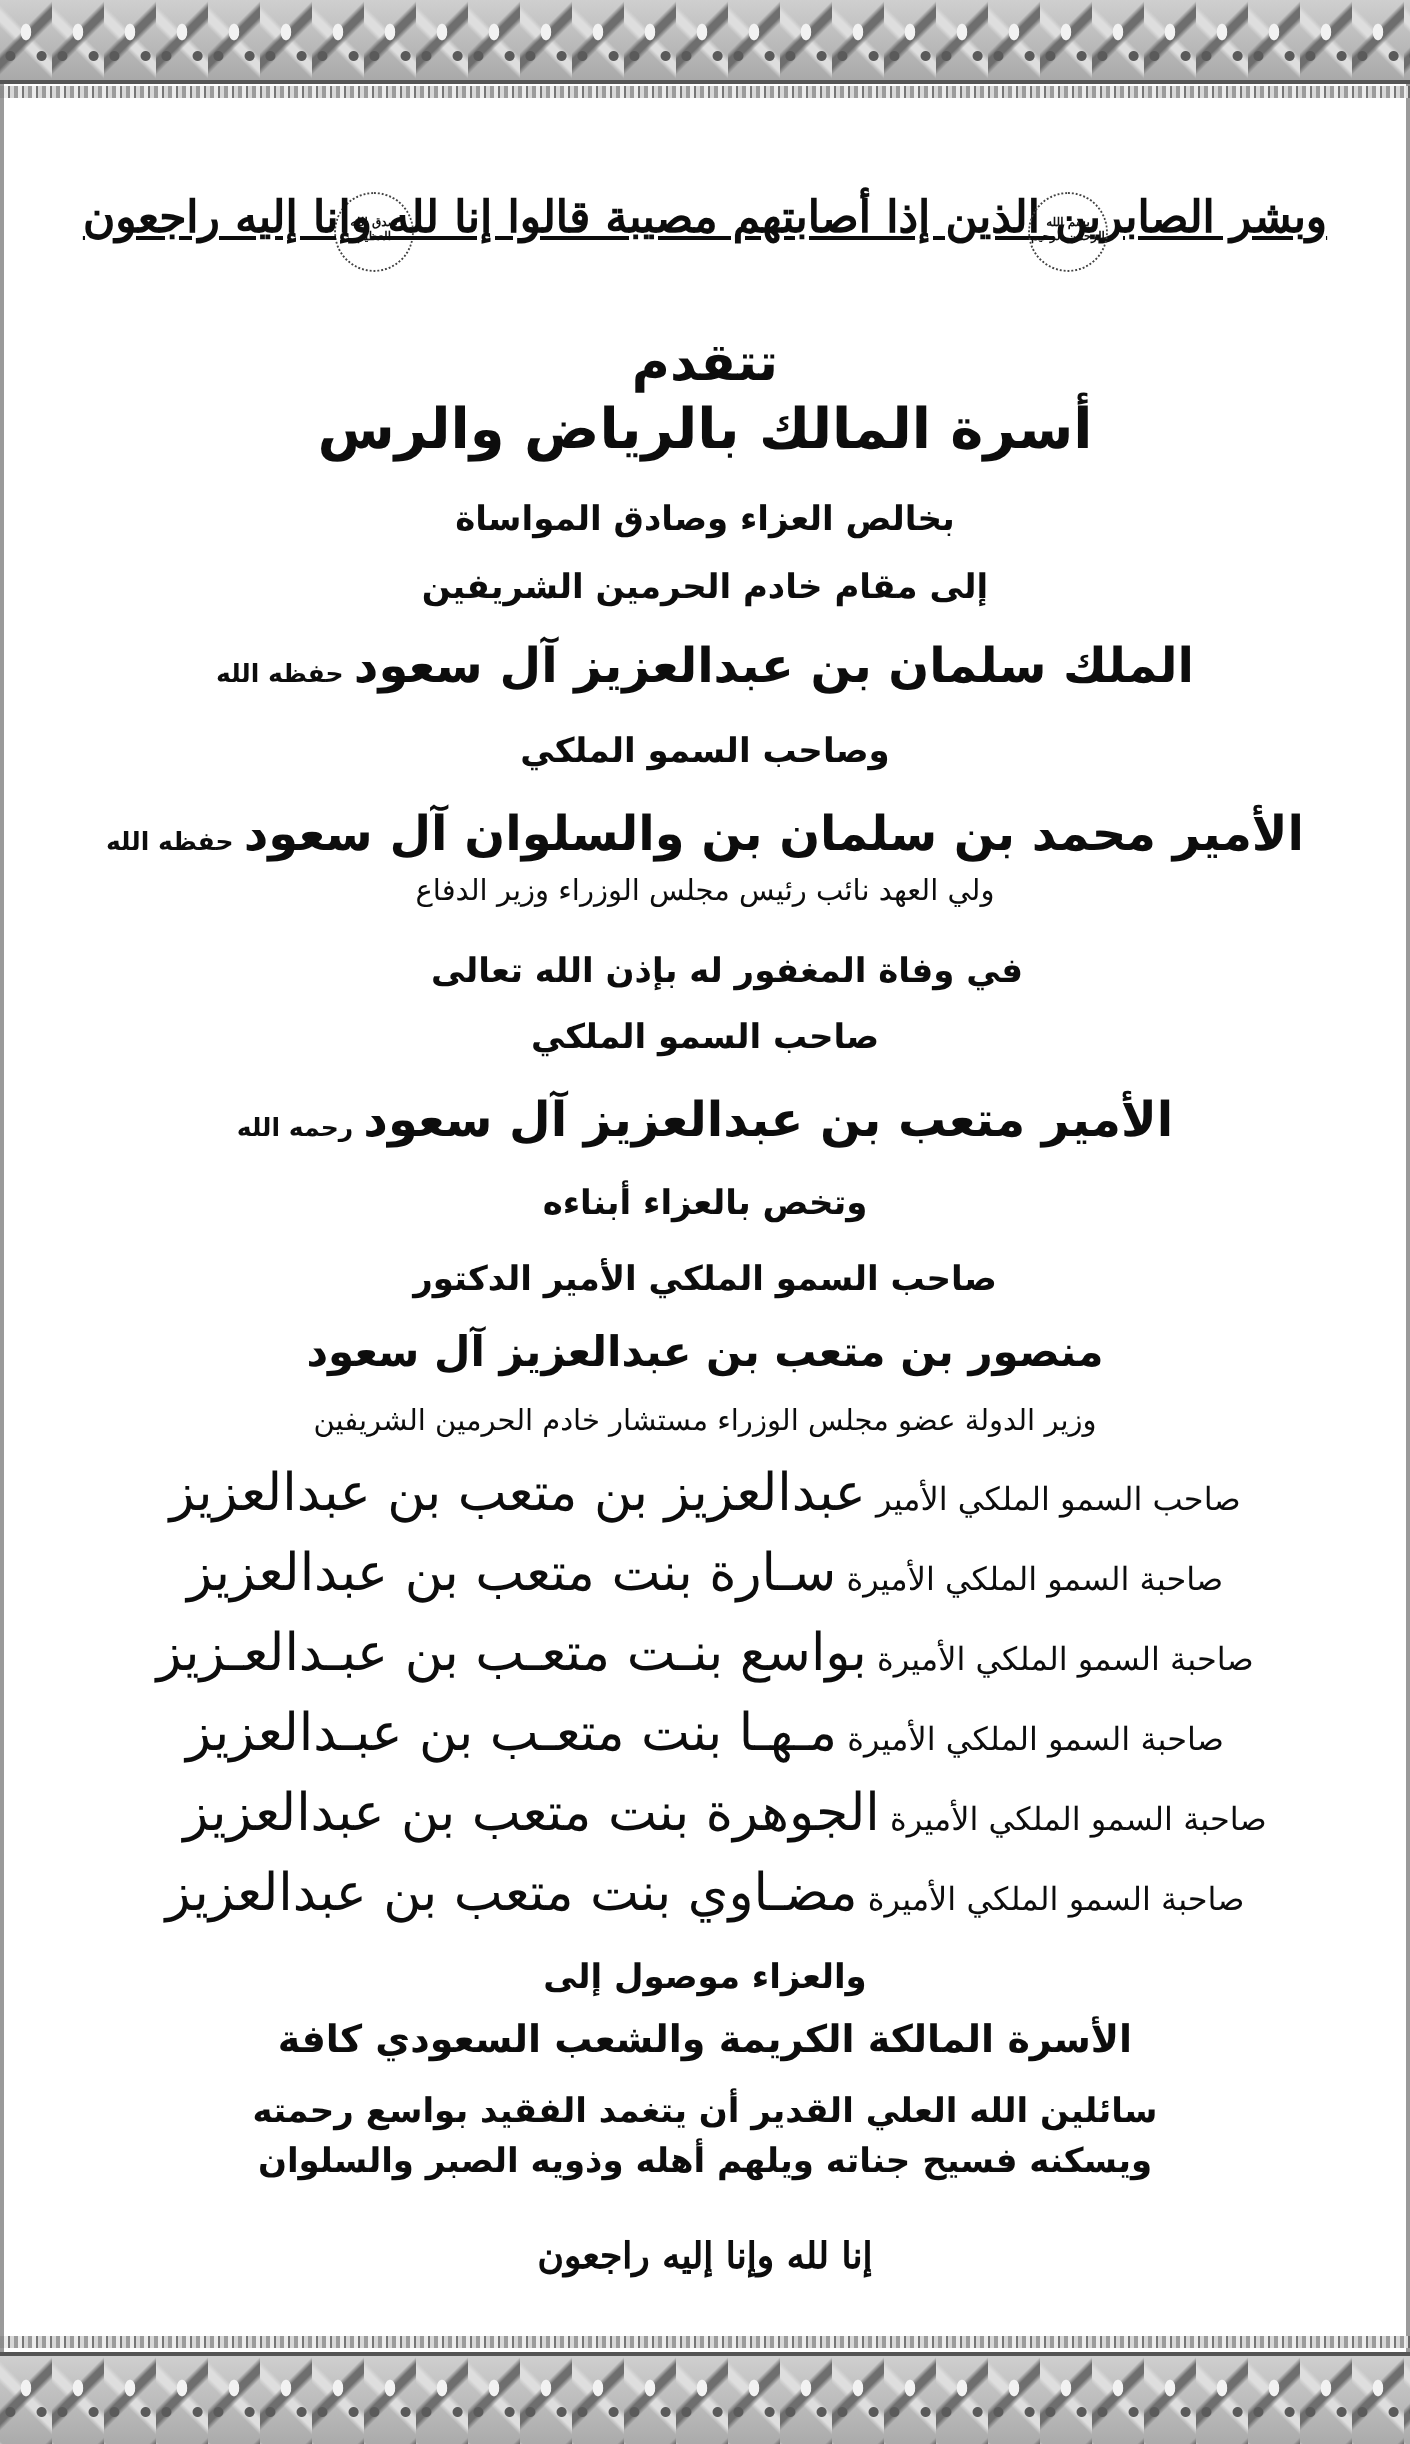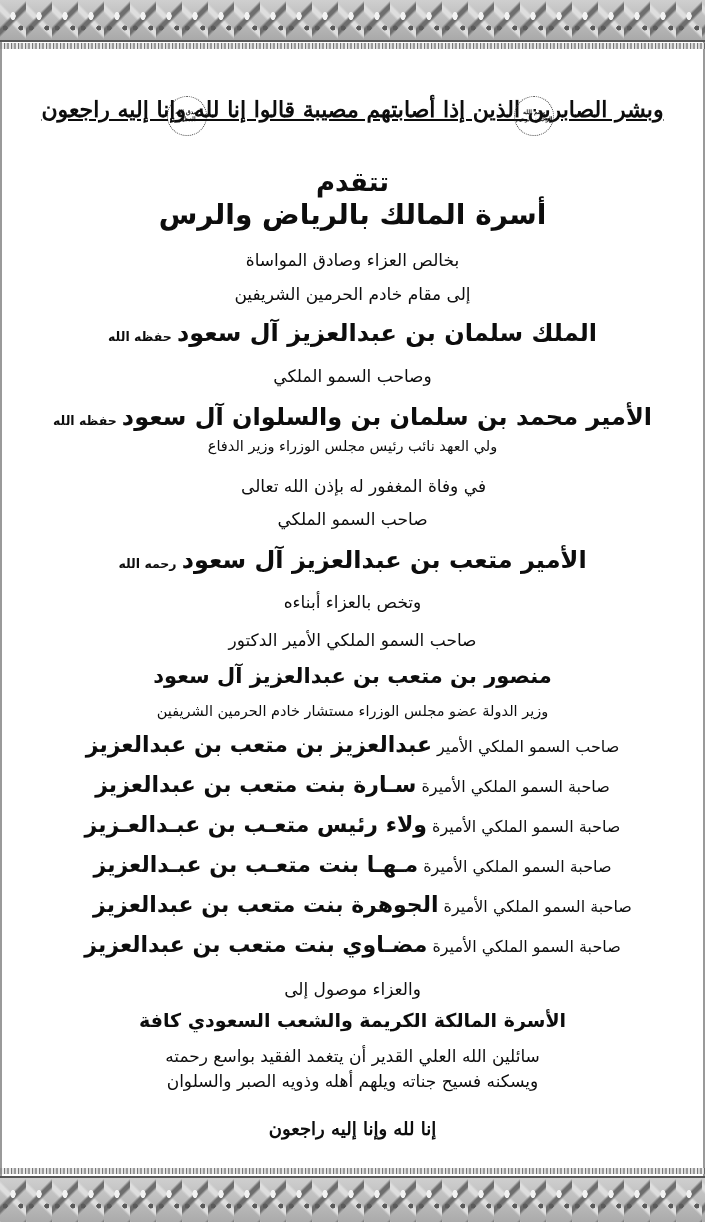--- a/index.html
+++ b/index.html
@@ -26,27 +26,27 @@
   .strip.bottom { top: 1168px; }
 
   .line { position: absolute; left: 0; width: 705px; text-align: center; direction: rtl;
           white-space: nowrap; line-height: 1; }
   .calli { font-family: "DejaVu Serif", serif; font-weight: bold; letter-spacing: -1px; }
   .medallion { position: absolute; width: 38px; height: 38px; border-radius: 50%;
                border: 1px dotted #444; display: flex; align-items: center; justify-content: center;
                font-family: "DejaVu Serif", serif; font-size: 6px; line-height: 1.1; text-align: center;
                direction: rtl; overflow: hidden; color: #111; font-weight: bold; }
   .t-head { font-size: 26px; font-weight: bold; font-family: "DejaVu Sans", sans-serif; }
-  .t-normal { font-size: 17px; font-weight: normal; }
+  .t-normal { font-size: 17px; font-weight: bold; }
   .t-small { font-size: 14.5px; }
   .t-big { font-size: 24px; font-weight: bold; }
   .t-mid { font-size: 21px; font-weight: bold; }
   .t-honor { font-size: 12.5px; font-weight: bold; }
   .row-prefix { font-size: 16px; font-weight: normal; }
-  .row-name { font-size: 22px; font-weight: bold; }
+  .row-name { font-size: 26px; font-weight: normal; }
 </style>
 </head>
 <body>
 
 <div class="frame"></div>
 <div class="band top"></div>
 <div class="strip top"></div>
 
 <div class="medallion" style="left:167px; top:96px;">صدق الله العظيم</div>
 <div class="line calli" style="top:98px; font-size:22px;text-decoration:underline;">وبشر الصابرين الذين إذا أصابتهم مصيبة قالوا إنا لله وإنا إليه راجعون</div>
@@ -85,21 +85,21 @@
 <div class="line" style="top:734px;">
   <span class="row-prefix">صاحب السمو الملكي الأمير</span>
   <span class="row-name">عبدالعزيز بن متعب بن عبدالعزيز</span>
 </div>
 <div class="line" style="top:774px;">
   <span class="row-prefix">صاحبة السمو الملكي الأميرة</span>
   <span class="row-name">سـارة بنت متعب بن عبدالعزيز</span>
 </div>
 <div class="line" style="top:814px;">
   <span class="row-prefix">صاحبة السمو الملكي الأميرة</span>
-  <span class="row-name">ولاء رئيس متعـب بن عبـدالعـزيز</span>
+  <span class="row-name">بواسع بنـت متعـب بن عبـدالعـزيز</span>
 </div>
 <div class="line" style="top:854px;">
   <span class="row-prefix">صاحبة السمو الملكي الأميرة</span>
   <span class="row-name">مـهـا بنت متعـب بن عبـدالعزيز</span>
 </div>
 <div class="line" style="top:894px;padding-left:10px;">
   <span class="row-prefix">صاحبة السمو الملكي الأميرة</span>
   <span class="row-name">الجوهرة بنت متعب بن عبدالعزيز</span>
 </div>
 <div class="line" style="top:934px;">

